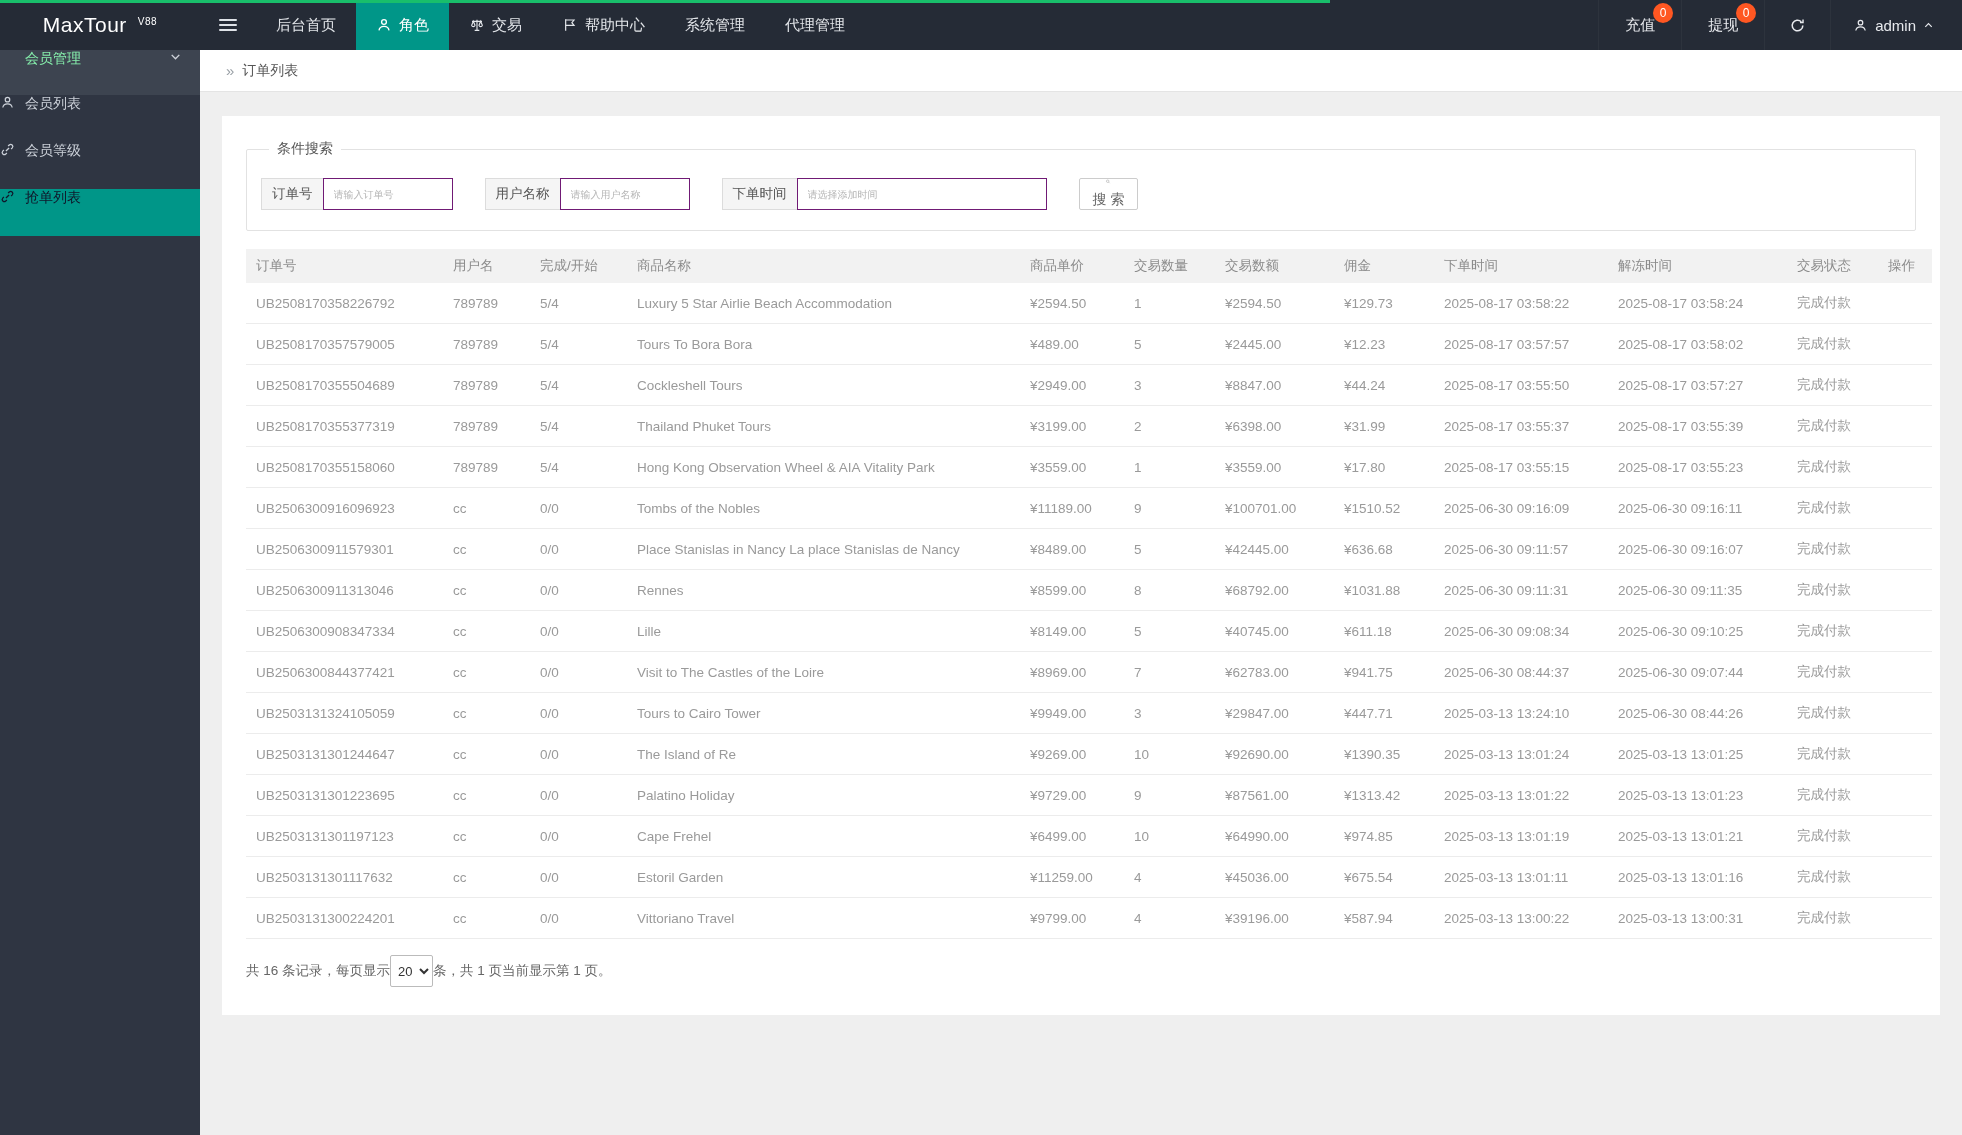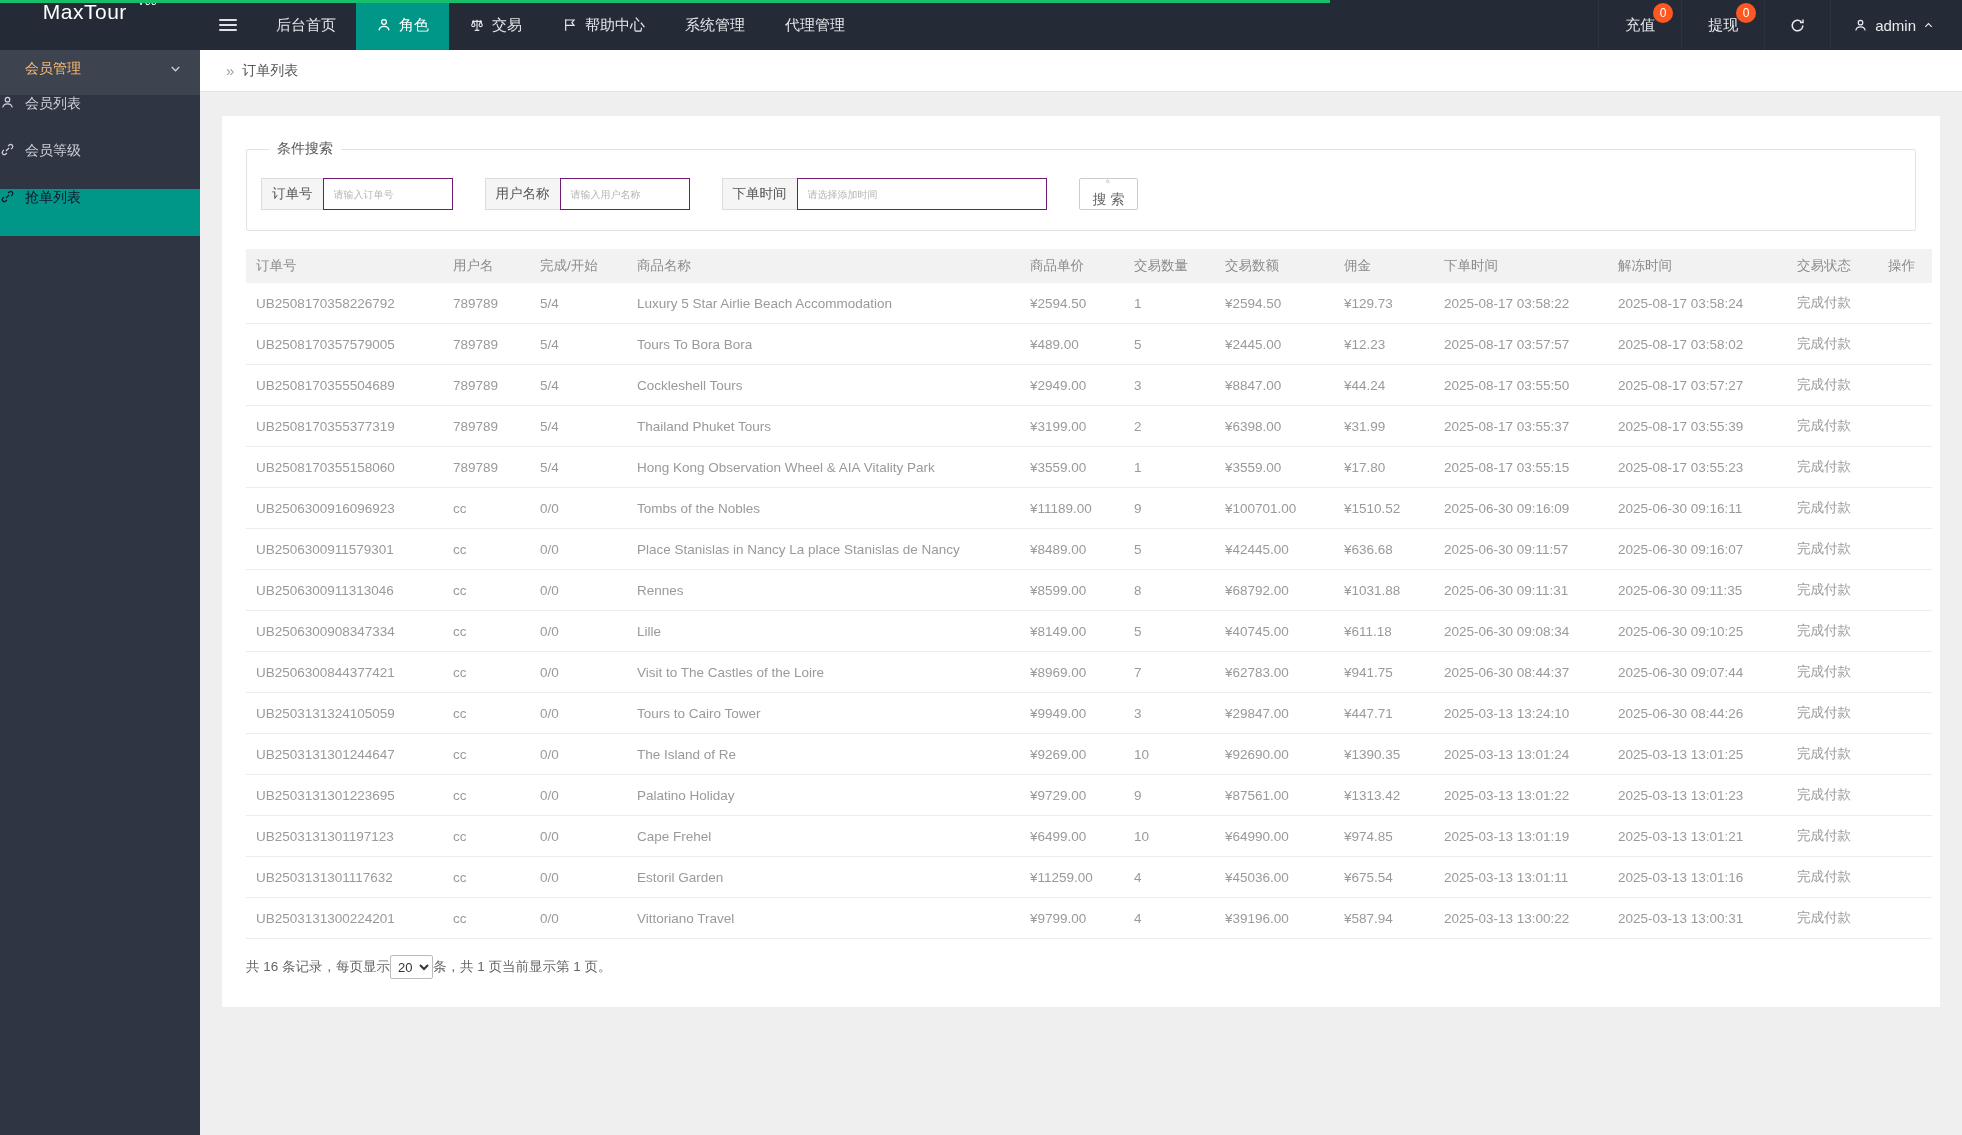--- a/index.html
+++ b/index.html
@@ -12,42 +12,42 @@
   }
   *{box-sizing:border-box;}
   html,body{margin:0;padding:0;width:1962px;height:1135px;overflow:hidden;
     font-family:"Liberation Sans","DejaVu Sans",sans-serif;background:#efefef;}
 
   
   .progress-bar{position:absolute;top:0;left:0;height:3px;width:1330px;background:var(--progress);z-index:50;}
 
   
   .topbar{height:50px;background:var(--topbar-bg);display:flex;align-items:stretch;color:#e8eaee;position:relative;}
-  .logo{width:200px;display:flex;align-items:flex-start;justify-content:center;color:#fff;font-size:21px;letter-spacing:.5px;gap:8px;}
+  .logo{width:200px;display:flex;align-items:center;justify-content:center;color:#fff;font-size:21px;letter-spacing:.5px;gap:8px;}
   .logo sup{font-size:10px;margin-left:3px;transform:translateY(-4px);}
   .hamburger{width:56px;display:flex;align-items:center;justify-content:center;cursor:pointer;}
   .hamburger .bars{width:18px;display:flex;flex-direction:column;gap:3px;}
   .hamburger .bars span{display:block;height:2px;background:#dfe3e8;border-radius:1px;}
   .nav{display:flex;align-items:stretch;}
   .nav-item{display:flex;align-items:center;gap:7px;padding:0 20px;font-size:15px;color:#e3e6ea;cursor:pointer;}
   .nav-item.active{background:var(--accent);color:#fff;text-align:right;}
   .nav-item svg{width:16px;height:16px;}
   .top-right{margin-left:auto;display:flex;align-items:stretch;}
   .top-action{position:relative;display:flex;align-items:center;padding:0 26px;font-size:15px;cursor:pointer;border-left:1px solid rgba(255,255,255,.04);}
   .top-badge{position:absolute;top:3px;right:8px;min-width:20px;height:20px;border-radius:10px;background:var(--badge);
     color:#fff;font-size:12px;display:flex;align-items:center;justify-content:center;padding:0 5px;}
   .refresh-btn{display:flex;align-items:center;padding:0 24px;cursor:pointer;border-left:1px solid rgba(255,255,255,.04);}
   .refresh-btn svg{width:17px;height:17px;}
   .admin-box{display:flex;align-items:center;gap:7px;padding:0 28px 0 22px;font-size:15px;cursor:pointer;border-left:1px solid rgba(255,255,255,.04);}
   .admin-box svg{width:15px;height:15px;}
   .chevron-up{width:11px !important;height:11px !important;}
 
   
   .sidebar{position:absolute;top:50px;left:0;bottom:0;width:200px;background:var(--sidebar-bg);}
-  .side-group{height:45px;background:var(--sidebar-head-bg);color:#fdba74;display:flex;align-items:center;
+  .side-group{height:45px;background:var(--sidebar-head-bg);color:#86efac;display:flex;
     padding:0 18px 8px 25px;font-size:14px;cursor:pointer;}
   .side-group svg{margin-left:auto;width:13px;height:13px;color:#cfd3da;}
   .side-item{height:47px;display:flex;align-items:flex-start;gap:10px;color:#ccd1d9;font-size:14px;cursor:pointer;}
   .side-item svg{width:15px;height:15px;}
   .side-item.active{background:var(--accent);color:#0f172a;}
 
   
   .main{position:absolute;top:50px;left:200px;right:0;bottom:0;background:#efefef;overflow:hidden;}
   .breadcrumb-bar{height:42px;background:#fff;border-bottom:1px solid #e4e4e4;display:flex;align-items:center;
     padding-left:26px;font-size:14px;color:#555;}
@@ -71,21 +71,21 @@
 
   
   table.orders{width:100%;border-collapse:collapse;table-layout:fixed;}
   table.orders th{background:#f2f2f2;font-weight:normal;text-align:left;font-size:13.5px;color:#8c8c8c;
     padding:8px 10px;white-space:nowrap;overflow:hidden;}
   table.orders td{font-size:13.5px;color:#9a9a9a;padding:11px 10px;border-bottom:1px solid #ececec;
     white-space:nowrap;overflow:hidden;text-overflow:ellipsis;}
 
   
   .pagination{display:flex;align-items:center;gap:0;margin-top:16px;font-size:13.5px;color:#666;}
-  .pagination select{border:1px solid #bbb;border-radius:2px;font-size:13px;color:#333;padding:2px 3px;height:24px;
+  .pagination select{border:1px solid #bbb;border-radius:2px;font-size:13px;color:#333;padding:2px 3px;height:32px;
     font-family:inherit;background:#fff;}
 </style>
 </head>
 <body>
 
 <div class="progress-bar"></div>
 
 <header class="topbar">
   <div class="logo">
     <span>MaxTour</span>

